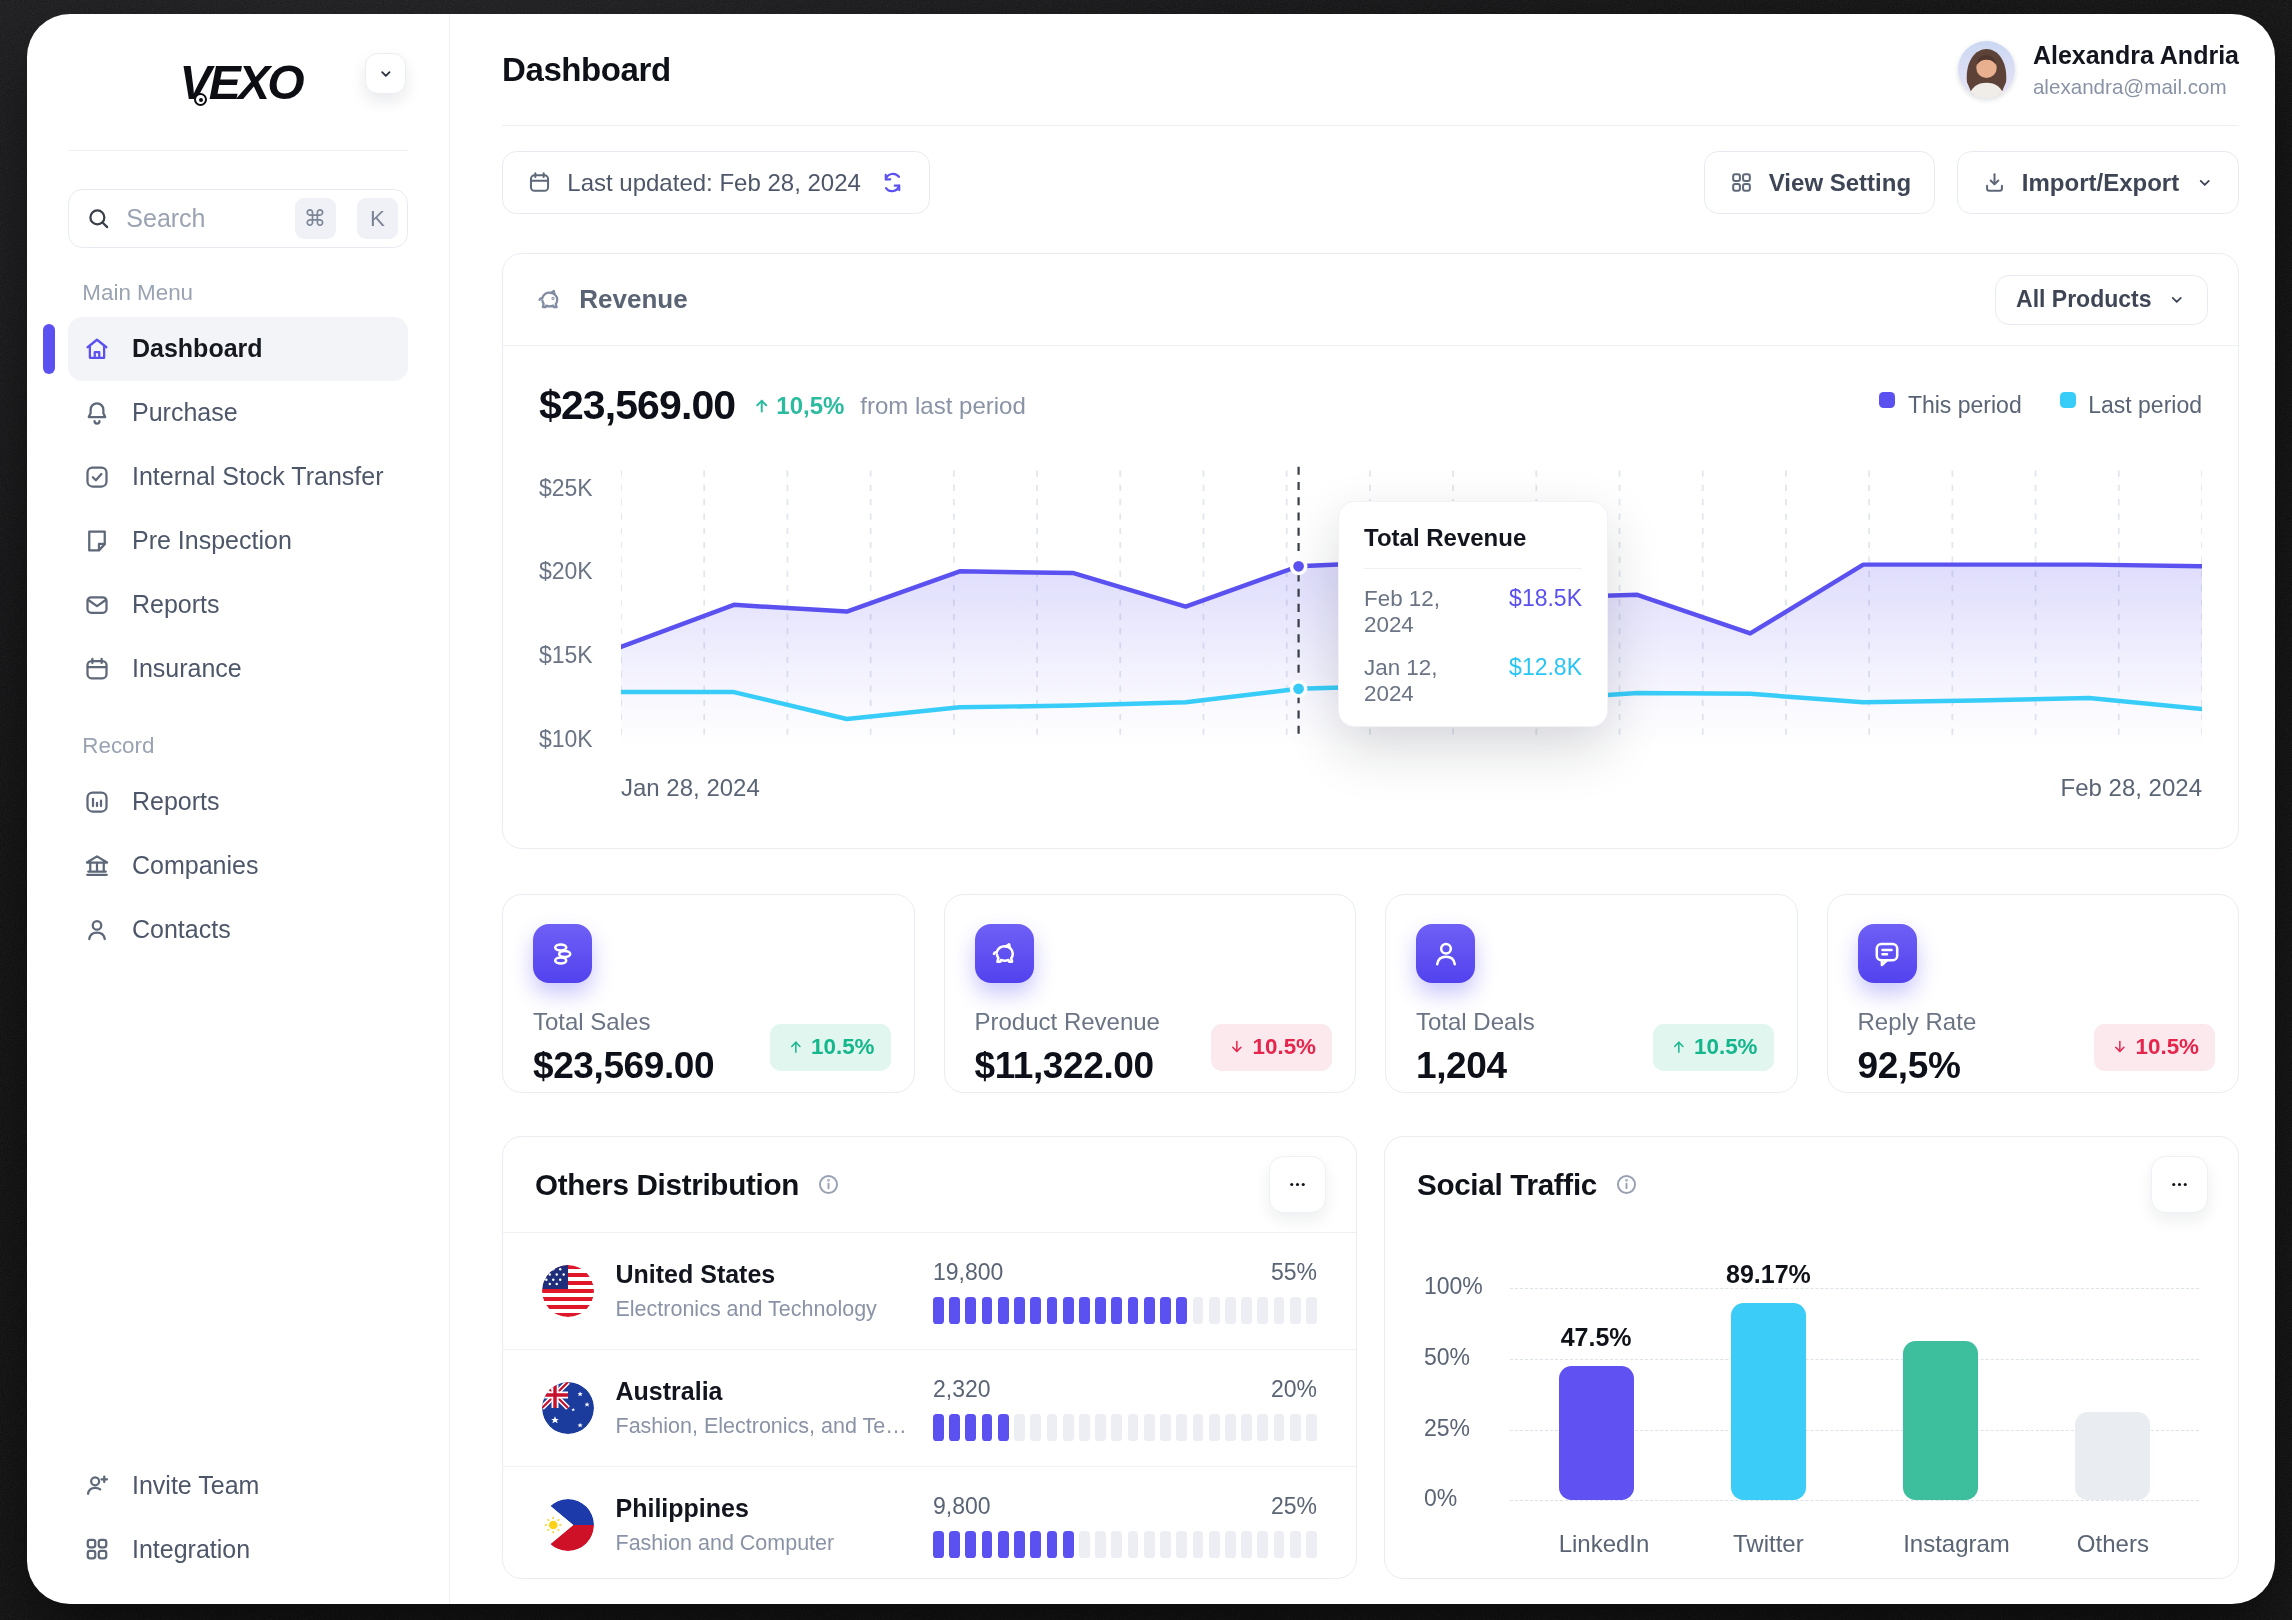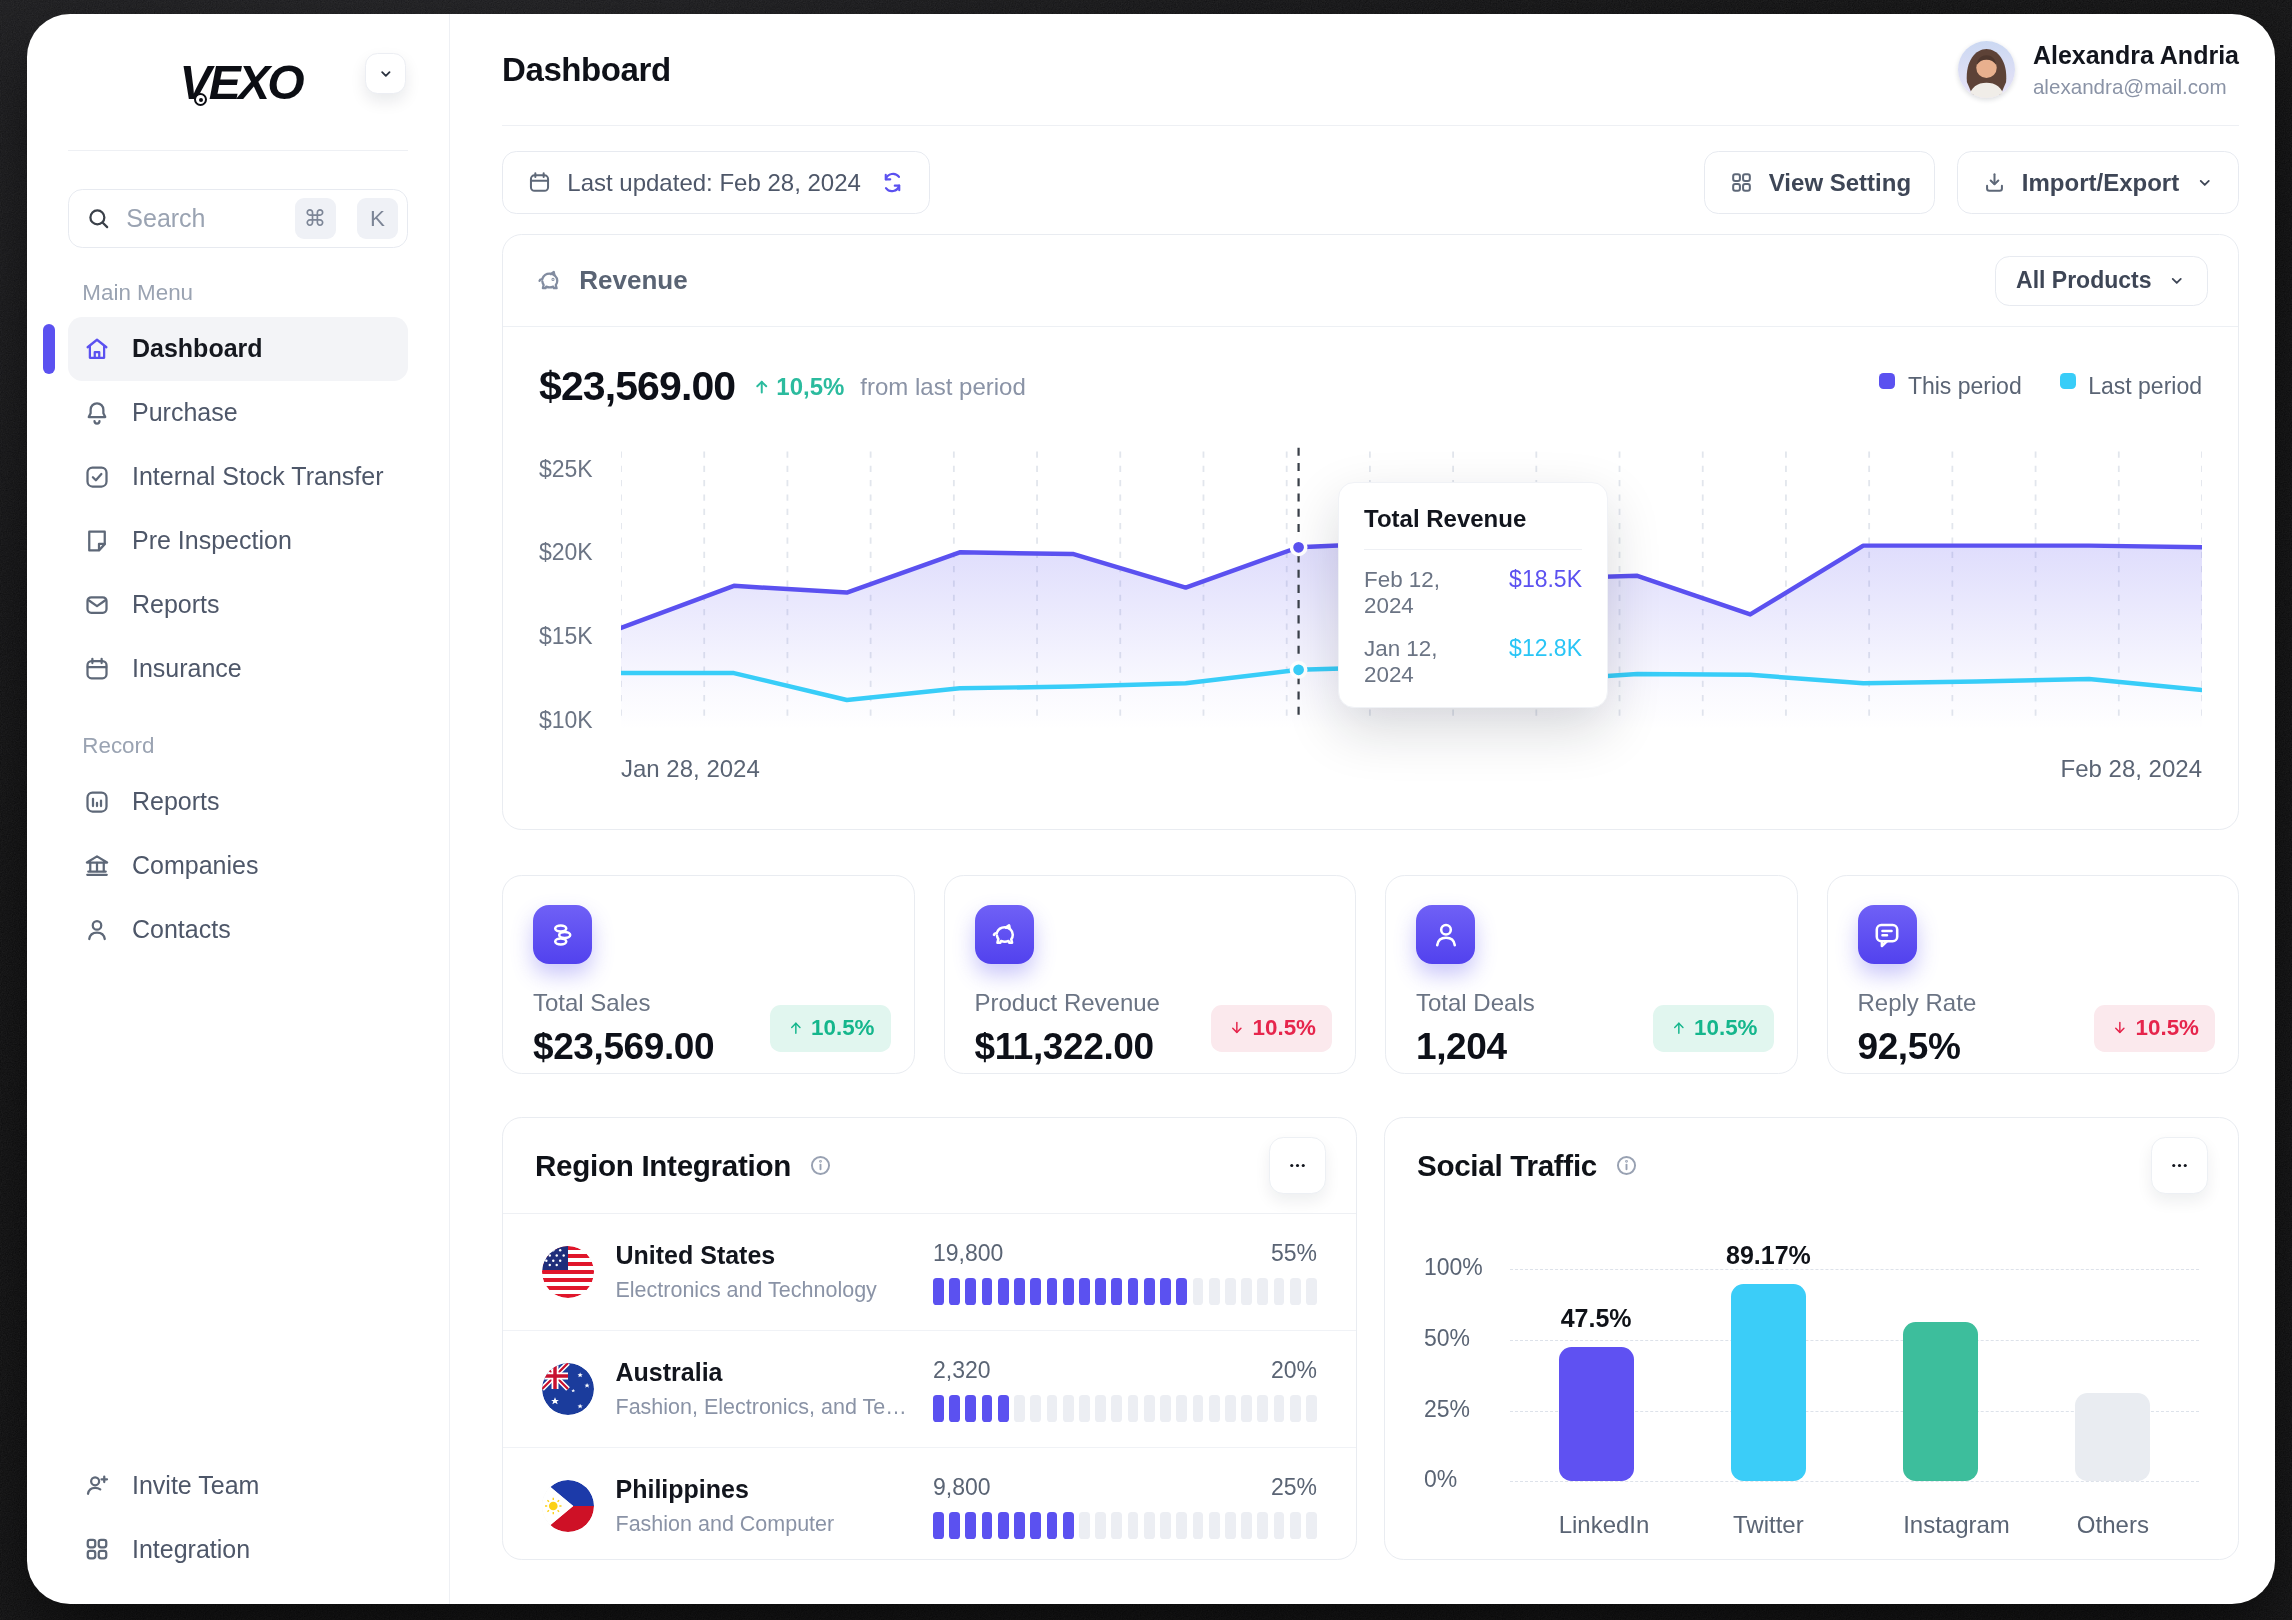--- a/index.html
+++ b/index.html
@@ -48,21 +48,21 @@
   .umail{font-size:20.6px;color:#8A93A6;margin-top:4.5px}
   .toolbar{margin-top:25px;display:flex;justify-content:space-between;align-items:center;flex:none}
   .tools{display:flex;gap:21.5px}
   .pill{display:inline-flex;align-items:center;gap:14.3px;height:63px;padding:0 23px;border:1.8px solid #E7EAF0;border-radius:14.3px;background:#fff;font-size:24px;color:#4E5769;cursor:pointer;font-family:inherit}
   .pill svg{width:27px;height:27px;color:#5E6878}
   .pill .refresh{color:#5B51F0;margin-left:3.6px}
   .pill.strong{color:#3E4656;font-weight:600}
   .pill .chev{width:21.5px;height:21.5px;color:#3E4656}
   
   .card{border:1.8px solid #E9ECF1;border-radius:19.7px;background:#fff;box-sizing:border-box}
-  .rev-card{margin-top:20px;height:596px;flex:none}
+  .rev-card{margin-top:39px;height:596px;flex:none}
   .rev-head{height:91px;padding:0 30px;border-bottom:0.9px solid #EDF0F4;display:flex;align-items:center;justify-content:space-between}
   .rev-title{display:flex;align-items:center;gap:14.3px;font-size:26px;color:#5A6474;font-weight:600}
   .rev-title svg{width:32px;height:32px;color:#828CA0}
   .filter-pill{height:50px;padding:0 19.7px;font-size:23px;font-weight:600;color:#3E4656}
   .rev-body{padding:36px 36px 0}
   .amount-row{display:flex;align-items:center;gap:16px}
   .amount{font-size:41px;font-weight:800;color:#0D1018;letter-spacing:-0.9px}
   .chg{color:#2BBB9E;font-size:24px;font-weight:700;display:inline-flex;align-items:center;gap:3.6px}
   .chg svg{width:21.5px;height:21.5px}
   .note{font-size:24px;color:#8A93A6}
@@ -493,21 +493,21 @@
               </svg>
               <span>10.5%</span>
             </div>
           </div>
         </section>
 
       <div class="bottom">
         <section class="card bcard">
           <div class="bhead divided">
             <div class="btitle">
-              <span>Region Integration</span>
+              <span>Others Distribution</span>
               <svg viewBox="0 0 24 24" fill="none" stroke="currentColor" stroke-width="1.7" stroke-linecap="round">
                   <circle cx="12" cy="12" r="7.6"></circle>
                   <path d="M12 11.2v4.2"></path>
                   <circle cx="12" cy="8.3" r="0.4" fill="currentColor"></circle>
                 </svg>
             </div>
             <button class="dots-btn">
               <svg viewBox="0 0 24 24" fill="currentColor">
                   <circle cx="6.5" cy="12" r="1.5"></circle>
                   <circle cx="12" cy="12" r="1.5"></circle>

